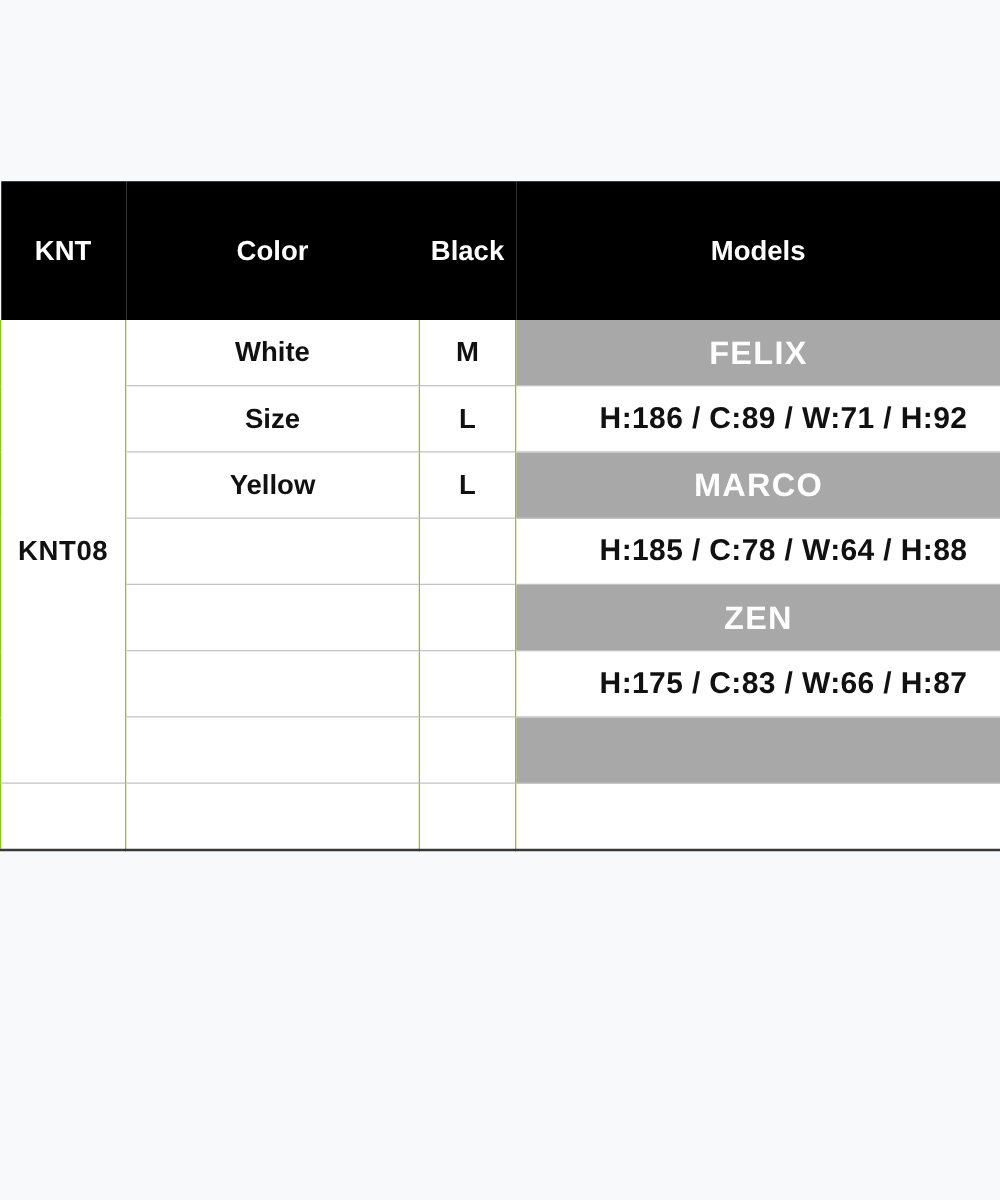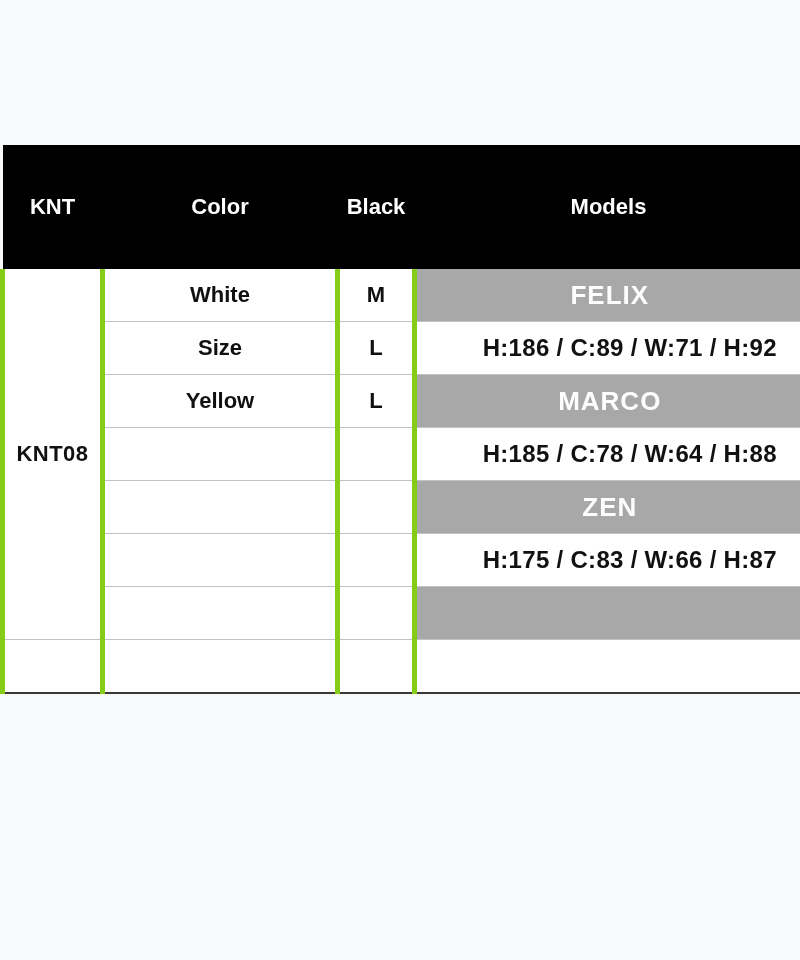--- a/index.html
+++ b/index.html
@@ -25,36 +25,36 @@
     border-bottom: 2px solid #383838;
   }
   table.size-chart col.c-knt    { width: 100px; }
   table.size-chart col.c-color  { width: 235px; }
   table.size-chart col.c-size   { width: 77px;  }
   table.size-chart col.c-models { width: 388px; }
 
   thead th {
     background: #000000;
     color: #ffffff;
-    height: 124px;
+    height: 111px;
     font-size: 22px;
     font-weight: bold;
     text-align: center;
     vertical-align: middle;
     border: none;
     padding: 0;
   }
   tbody td {
     height: 52px;
     padding: 0;
     background: #ffffff;
     text-align: center;
     vertical-align: middle;
     border-top: 1px solid #c2c2c2;
-    border-left: 5px solid #84cc16;
+    border-left: 1px solid #84cc16;
     font-weight: bold;
     color: #111111;
   }
   tbody tr:first-child td { border-top: none; }
   td.cell-knt {
     font-size: 22px;
     letter-spacing: 0.5px;
   }
   td.cell-color, td.cell-size {
     font-size: 22px;

